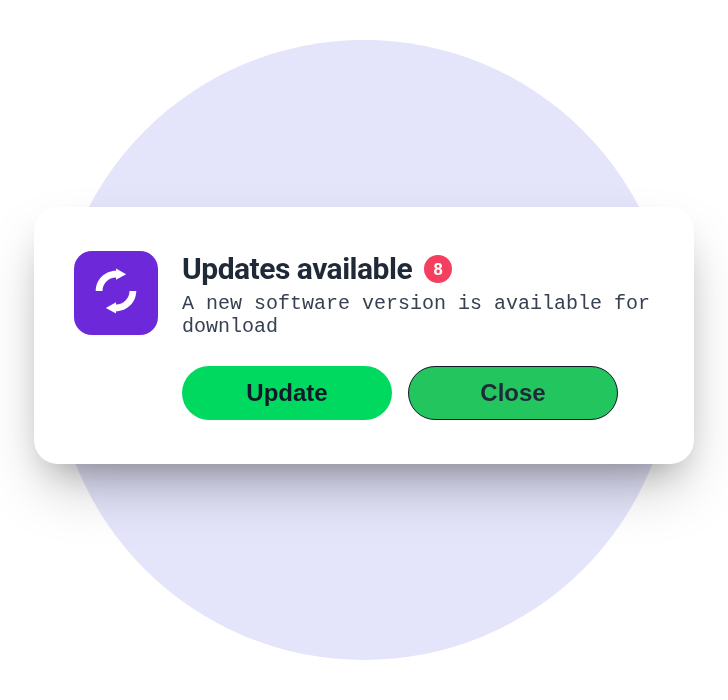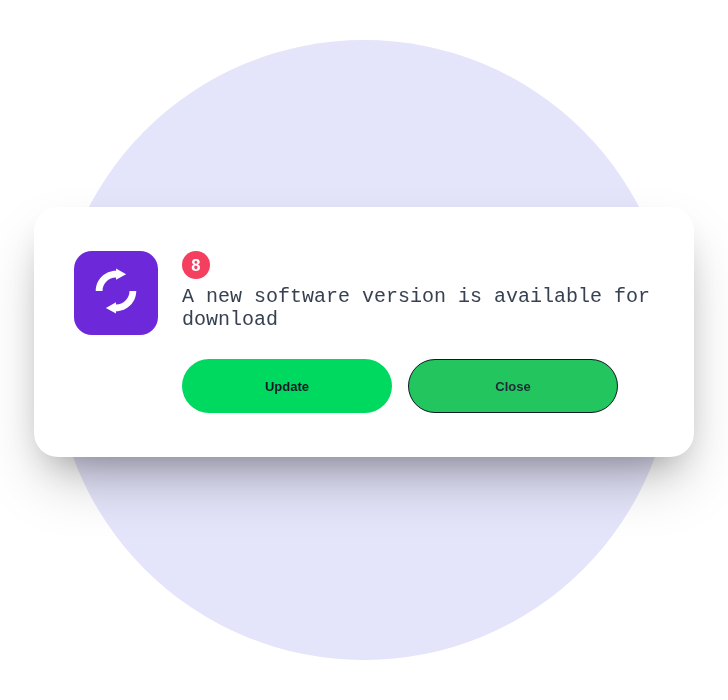--- a/index.html
+++ b/index.html
@@ -99,21 +99,21 @@
     
     .buttons {
       display: flex;
       gap: 16px;
     }
     
     .btn {
       height: 54px;
       width: 210px;
       border-radius: 30px;
-      font-size: 13px;
+      font-size: 24px;
       font-weight: 600;
       cursor: pointer;
       display: flex;
       align-items: center;
       justify-content: center;
       border: none;
     }
     
     .btn-primary {
       background: #00d95f;
@@ -139,20 +139,21 @@
         <path d="M12 3 C7.03 3 3 7.03 3 12 L6 12 C6 8.69 8.69 6 12 6 L12 3 Z" fill="#ffffff"></path>
         <path d="M12 2 L12 7 L16.5 4.5 Z" fill="#ffffff"></path>
         <path d="M12 21 C16.97 21 21 16.97 21 12 L18 12 C18 15.31 15.31 18 12 18 L12 21 Z" fill="#ffffff"></path>
         <path d="M12 22 L12 17 L7.5 19.5 Z" fill="#ffffff"></path>
       </svg>
     </span>
   </div>
 
   <div class="content">
     <div class="title-row">
+      <div class="title">Updates available</div>
       <div class="badge">8</div>
     </div>
     <div class="subtitle">A new software version is available for download</div>
     <div class="buttons">
       <button class="btn btn-primary">Update</button>
       <button class="btn btn-secondary">Close</button>
     </div>
   </div>
 
 </div>

